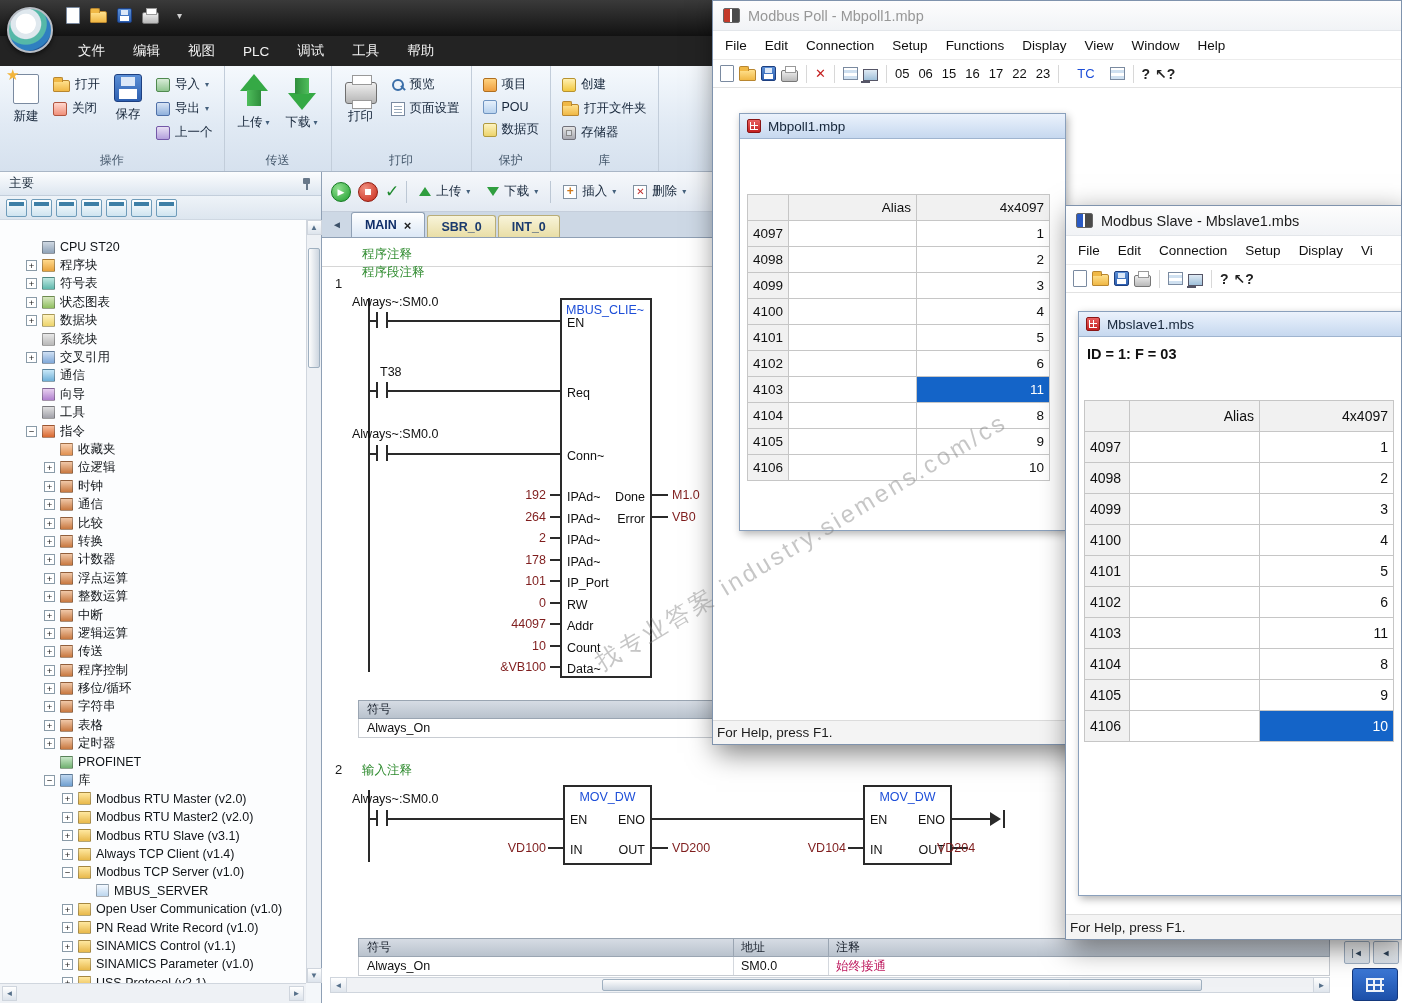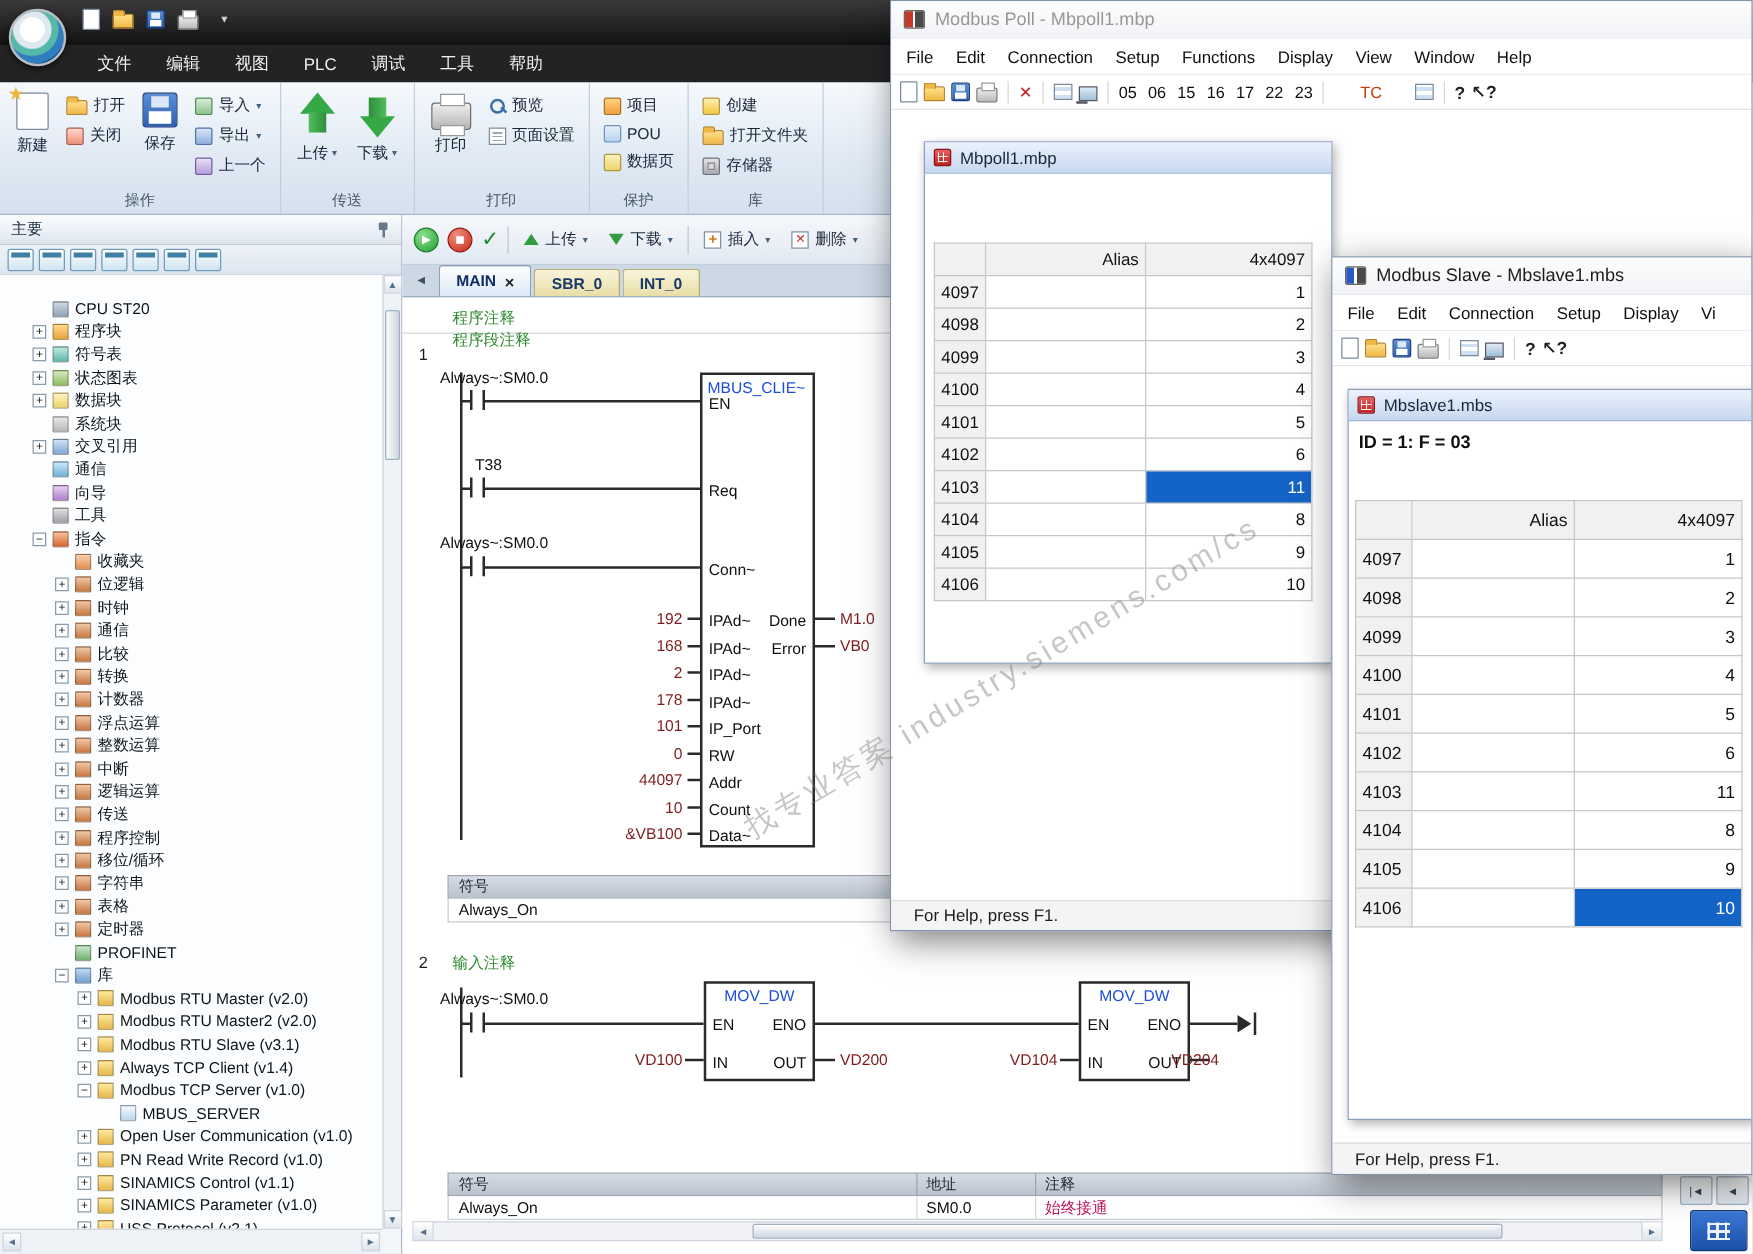--- a/index.html
+++ b/index.html
@@ -159,21 +159,21 @@
 .w-menu-item{padding:4px 9px;white-space:nowrap}
 .w-toolbar{height:28px;display:flex;align-items:center;gap:5px;padding:0 7px;background:#fff;border-bottom:1px solid #e2e2e2;overflow:hidden}
 .tsep{width:1px;height:18px;background:#d8d8d8;margin:0 3px;flex:none}
 .xred{color:#c42020;font-weight:bold;font-size:13px}
 .ticn{flex:none;display:flex;align-items:center;justify-content:center}
 .icn-grid{width:15px;height:13px;border:1px solid #7a8aa0;background:repeating-linear-gradient(0deg,#cfe0f0 0 3px,#fff 3px 6px)}
 .icn-monitor{width:15px;height:12px;border:1px solid #556;background:linear-gradient(#dfeaf4,#9fc0da);margin-top:2px}
 .icn-monitor::after{content:"";position:absolute;margin-top:14px;margin-left:-9px;width:9px;height:2px;background:#556}
 .helpq{font-size:14px;font-weight:bold;color:#222}
 .fn-nums{display:flex;gap:9px;font-size:13px;color:#101010}
-.fn-tc{font-size:13px;color:#c2410c;margin:0 21px}
+.fn-tc{font-size:13px;color:#1d4ed8;margin:0 10px}
 .w-client{position:absolute;left:0;right:0;top:87px;bottom:24px;background:#fff;overflow:hidden}
 .slave .w-client{bottom:25px}
 .child{position:absolute;background:#fff;border:1px solid #8aa0bc;box-shadow:2px 3px 8px rgba(0,0,0,.3)}
 .poll-child{left:26px;top:25px;width:327px;height:418px}
 .slave-child{left:12px;top:18px;width:400px;height:585px}
 .child-title{height:25px;display:flex;align-items:center;gap:7px;padding:0 7px;background:linear-gradient(#ebf2fc,#c6d8ef);border-bottom:1px solid #9fb4cf;font-size:13.5px;color:#16263a}
 .child-icon{width:14px;height:14px;background:linear-gradient(#e86060,#c42020);border:1px solid #8a1515;border-radius:2px;position:relative;flex:none}
 .child-icon::after{content:"";position:absolute;inset:2px;background:repeating-linear-gradient(0deg,#fff 0 1px,transparent 1px 4px),repeating-linear-gradient(90deg,#fff 0 1px,transparent 1px 4px)}
 .comm-status{padding:9px 8px 0;font-size:14.5px;font-weight:600;color:#101010;white-space:nowrap}
 .reg-grid{position:absolute;border-collapse:collapse;font-size:13.5px;color:#101010;table-layout:fixed}
@@ -184,21 +184,21 @@
 #poll-grid th.rh{width:39px}
 #poll-grid th.alias{width:128px}
 #poll-grid th.reg{width:133px}
 #slave-grid th.rh{width:45px}
 #slave-grid th.alias{width:130px}
 #slave-grid th.reg{width:134px}
 #slave-grid th,#slave-grid td{height:31px;font-size:14px}
 td.addr{background:#f1f1f1;text-align:left}
 td.value{text-align:right}
 td.sel{background:#1464c8;color:#fff}
-.w-status{position:absolute;left:0;right:0;bottom:0;height:24px;background:#f4f4f4;border-top:1px solid #dcdcdc;display:flex;align-items:center;padding:0 18px;font-size:13.5px;color:#1c1c1c}
+.w-status{position:absolute;left:0;right:0;bottom:0;height:24px;background:#f4f4f4;border-top:1px solid #dcdcdc;display:flex;align-items:center;padding:0 4px;font-size:13.5px;color:#1c1c1c}
 .slave .w-status{height:25px}
 
 .watermark{position:absolute;left:598px;top:648px;z-index:15;transform:rotate(-31deg);transform-origin:left center;font-size:24px;letter-spacing:3px;color:rgba(120,120,120,.42);white-space:nowrap;pointer-events:none}
 .corner-nav{position:absolute;left:1344px;top:941px;z-index:8;display:flex;gap:3px}
 .nav-btn{width:26px;height:23px;border:1px solid #9fb0c4;background:linear-gradient(#fff,#dde4ec);display:flex;align-items:center;justify-content:center;font-size:9px;color:#30455c;border-radius:2px}
 .corner-tile{position:absolute;left:1352px;top:968px;z-index:8;width:46px;height:33px;background:linear-gradient(#3c79d8,#1c4fa8);border:1px solid #14387c;border-radius:3px;display:flex;align-items:center;justify-content:center}
 .corner-tile::after{content:"";width:18px;height:14px;background:repeating-linear-gradient(0deg,#fff 0 2px,transparent 2px 6px),repeating-linear-gradient(90deg,#fff 0 2px,transparent 2px 7px);opacity:.92}
 </style>
 </head>
 <body>
@@ -707,21 +707,21 @@
 
         <div class="ed-hscroll" style="left:8px;top:739px;width:1000px">
           <span class="scr-btn">◄</span>
           <div class="scr-track">
               <div class="scr-thumb" style="left:255px;width:600px"></div>
             </div>
           <span class="scr-btn r">►</span>
         </div>
       <div class="opnd val" style="left: 140px; width: 84px; top: 250px; text-align: right;">192</div>
           <div class="wire h" style="left: 228px; width: 10px; top: 256px;"></div>
-          <div class="opnd val" style="left: 140px; width: 84px; top: 271.5px; text-align: right;">168</div>
+          <div class="opnd val" style="left: 140px; width: 84px; top: 271.5px; text-align: right;">264</div>
           <div class="wire h" style="left: 228px; width: 10px; top: 277.5px;"></div>
           <div class="opnd val" style="left: 140px; width: 84px; top: 293px; text-align: right;">2</div>
           <div class="wire h" style="left: 228px; width: 10px; top: 299px;"></div>
           <div class="opnd val" style="left: 140px; width: 84px; top: 314.5px; text-align: right;">178</div>
           <div class="wire h" style="left: 228px; width: 10px; top: 320.5px;"></div>
           <div class="opnd val" style="left: 140px; width: 84px; top: 336px; text-align: right;">101</div>
           <div class="wire h" style="left: 228px; width: 10px; top: 342px;"></div>
           <div class="opnd val" style="left: 140px; width: 84px; top: 357.5px; text-align: right;">0</div>
           <div class="wire h" style="left: 228px; width: 10px; top: 363.5px;"></div>
           <div class="opnd val" style="left: 140px; width: 84px; top: 379px; text-align: right;">44097</div>

